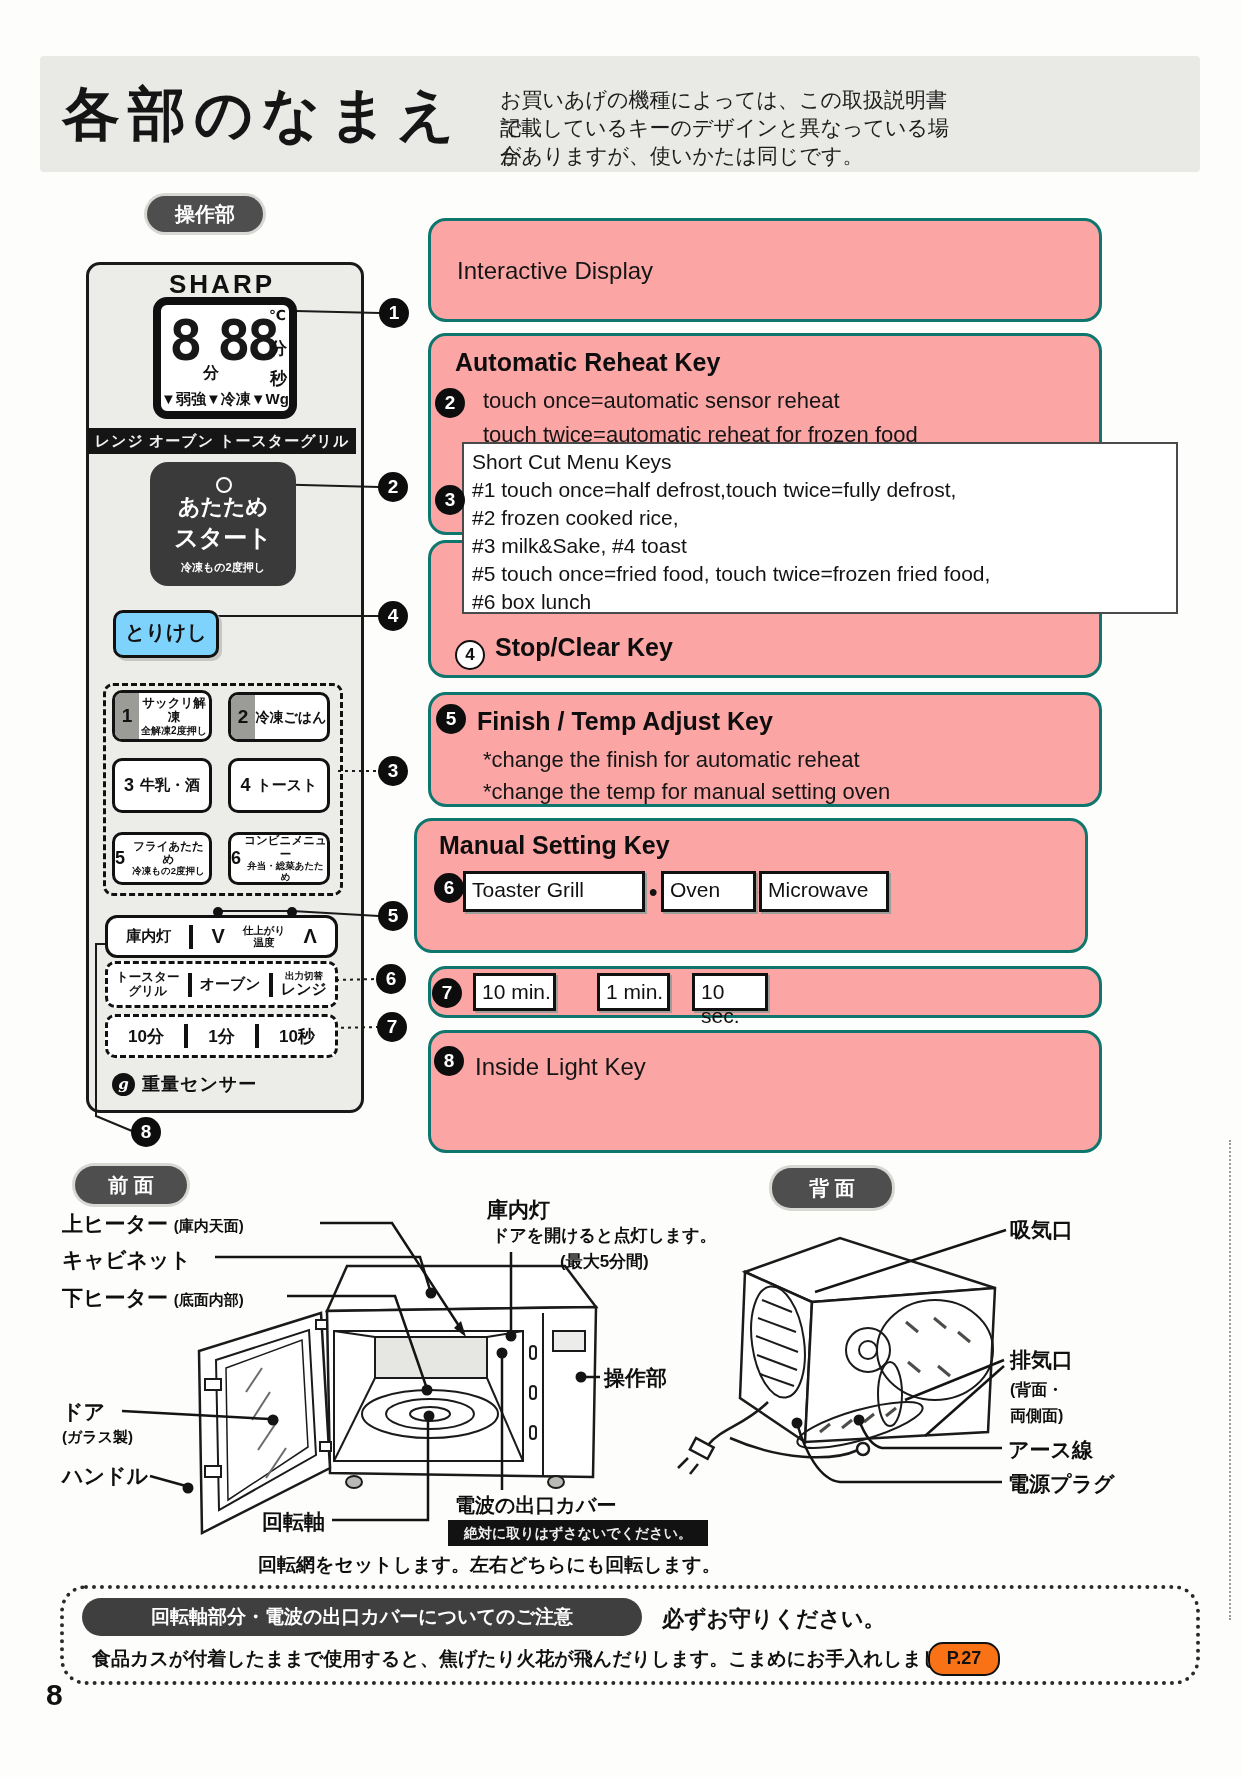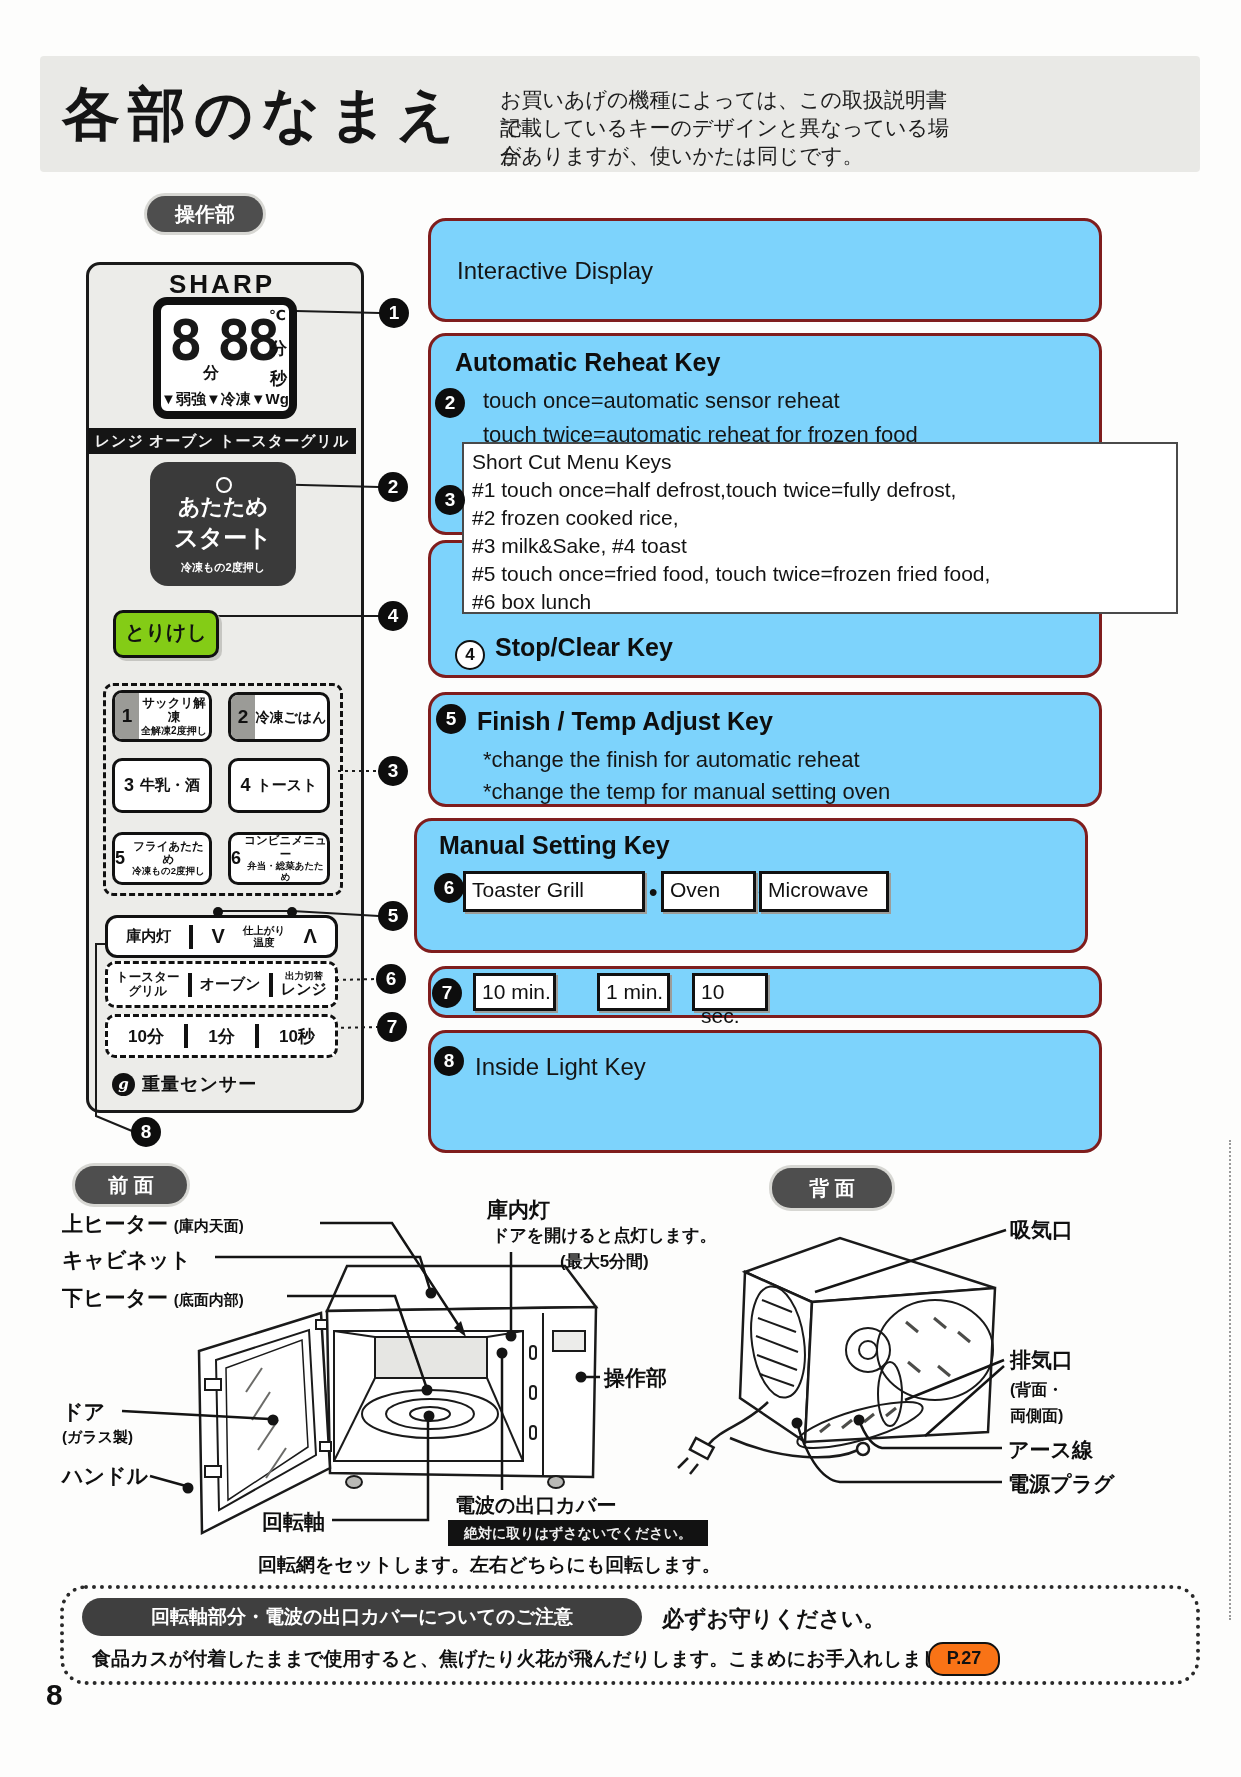--- a/index.html
+++ b/index.html
@@ -17,40 +17,40 @@
   
   #panel{left:86px;top:262px;width:272px;height:845px;background:#ececе9;background:#ecece9;
          border:3px solid #1a1a1a;border-radius:14px;}
   #brand{left:86px;top:269px;width:272px;text-align:center;font-size:26px;font-weight:bold;letter-spacing:3px;}
   #display{left:153px;top:297px;width:144px;height:122px;background:#fff;border:8px solid #101010;border-radius:14px;box-sizing:border-box;}
   .seg{font-family:"DejaVu Sans Mono","Liberation Mono",monospace;font-weight:bold;color:#181818;}
   #mode-bar{left:88px;top:428px;width:268px;height:26px;background:#151515;color:#f2f2f2;
             font-size:15px;font-weight:bold;text-align:center;line-height:26px;letter-spacing:1px;}
   #start-btn{left:150px;top:462px;width:146px;height:124px;background:#3a3a3a;border-radius:18px;color:#fff;text-align:center;}
   #start-ring{left:216px;top:477px;width:12px;height:12px;border:2px solid #fff;border-radius:50%;}
-  #cancel-btn{left:113px;top:610px;width:100px;height:42px;background:#84cc16;border:3px solid #111;border-radius:10px;
+  #cancel-btn{left:113px;top:610px;width:100px;height:42px;background:#7dd3fc;border:3px solid #111;border-radius:10px;
               text-align:center;line-height:38px;font-size:20px;font-weight:bold;box-shadow:3px 3px 0 #c6c6c2;}
   #menu-keys{left:103px;top:683px;width:234px;height:207px;border:3px dashed #111;border-radius:10px;}
   .mkey{background:#fff;border:3px solid #111;border-radius:10px;box-sizing:border-box;display:flex;align-items:center;overflow:hidden;}
   .mkey .tab{width:24px;align-self:stretch;background:#9b9b97;display:flex;align-items:center;justify-content:center;
              font-size:19px;font-weight:bold;}
   .mkey .col{flex:1;text-align:center;line-height:1.15;}
   .rowkey{background:#fff;box-sizing:border-box;display:flex;align-items:center;justify-content:space-evenly;}
   .vbar{width:4px;height:24px;background:#111;}
   .stack{text-align:center;line-height:1.1;font-weight:bold;}
   #sensor-row{left:112px;top:1072px;display:flex;align-items:center;gap:7px;}
   #sensor-logo{width:23px;height:23px;background:#111;color:#fff;border-radius:50%;text-align:center;line-height:23px;
                font-size:15px;font-weight:bold;font-style:italic;font-family:"DejaVu Serif",serif;}
   
   .mk{position:absolute;width:30px;height:30px;background:#0d0d0d;color:#fff;border-radius:50%;
       text-align:center;line-height:30px;font-size:19px;font-weight:bold;z-index:6;}
   .mk-open{display:inline-block;width:26px;height:26px;border:2px solid #111;border-radius:50%;background:#fff;color:#111;
            text-align:center;line-height:26px;font-size:17px;font-weight:bold;margin-right:10px;vertical-align:-4px;}
   
-  .note-box{position:absolute;background:#7dd3fc;border:3px solid #7f1d1d;border-radius:18px;box-sizing:border-box;z-index:2;}
+  .note-box{position:absolute;background:#fca5a5;border:3px solid #0f766e;border-radius:18px;box-sizing:border-box;z-index:2;}
   .nb-title{font-size:25px;font-weight:bold;color:#0e0e0e;}
   .nb-line{font-size:22px;color:#151515;}
   #shortcut-box{left:462px;top:442px;width:716px;height:172px;background:#fff;border:2px solid #4a4a4a;z-index:4;
                 padding:4px 0 0 8px;box-sizing:border-box;}
   #shortcut-box div{font-size:21px;line-height:28px;color:#131313;}
   .small-key{position:absolute;background:#fff;border:3px solid #111;box-sizing:border-box;font-size:21px;color:#111;
              padding:4px 0 0 6px;z-index:3;box-shadow:2px 2px 0 #9d9d99;}
   .bullet{position:absolute;font-size:24px;font-weight:bold;z-index:3;}
   
   .lbl{position:absolute;font-weight:bold;color:#0f0f0f;font-size:21px;z-index:3;}

